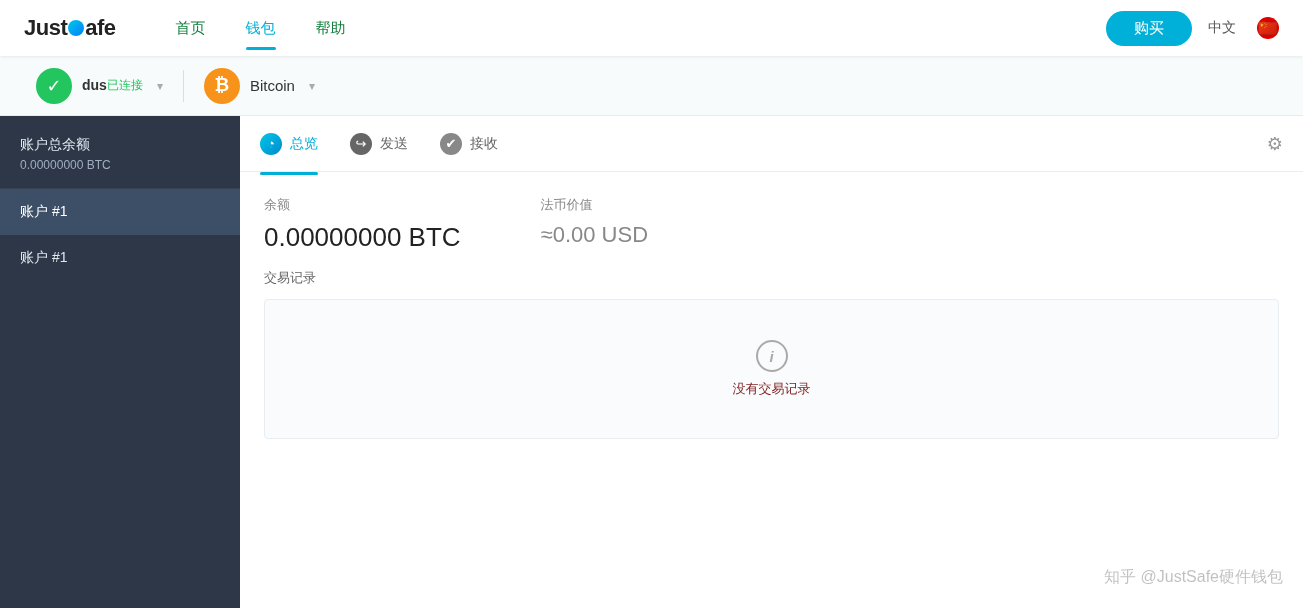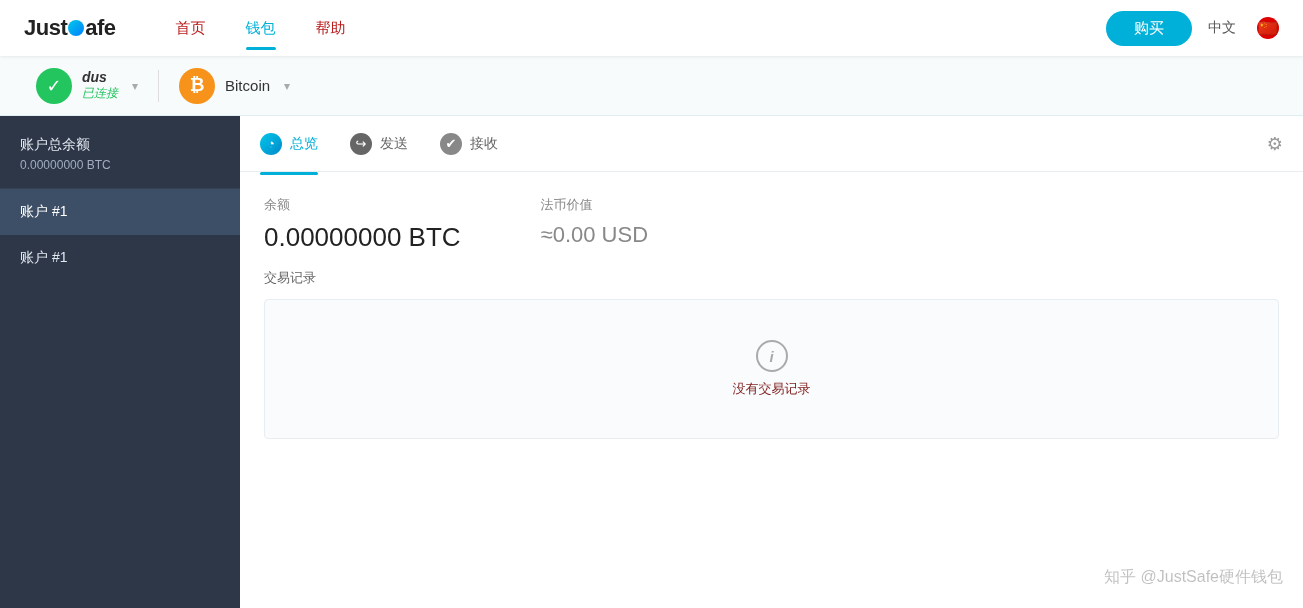--- a/index.html
+++ b/index.html
@@ -46,21 +46,21 @@
       position: relative;
       top: -1px;
     }
     .nav {
       display: flex;
       gap: 40px;
       flex: 1;
     }
     .nav-item {
       font-size: 15px;
-      color: #b91c1c;
+      color: #15803d;
       cursor: pointer;
       padding: 4px 0;
       position: relative;
       text-decoration: none;
     }
     .nav-item.active {
       color: #00b0d8;
     }
     .nav-item.active::after {
       content: '';
@@ -134,22 +134,21 @@
       border-radius: 50%;
       background: #22c55e;
       display: flex;
       align-items: center;
       justify-content: center;
       color: #fff;
       font-size: 18px;
     }
     .wallet-name-group {
       display: flex;
-      flex-direction: column;
-      font-style: italic;
+      flex-direction: row;
     }
     .wallet-name {
       font-size: 14px;
       font-weight: 600;
       color: #333;
     }
     .wallet-connected {
       font-size: 12px;
       color: #22c55e;
     }

